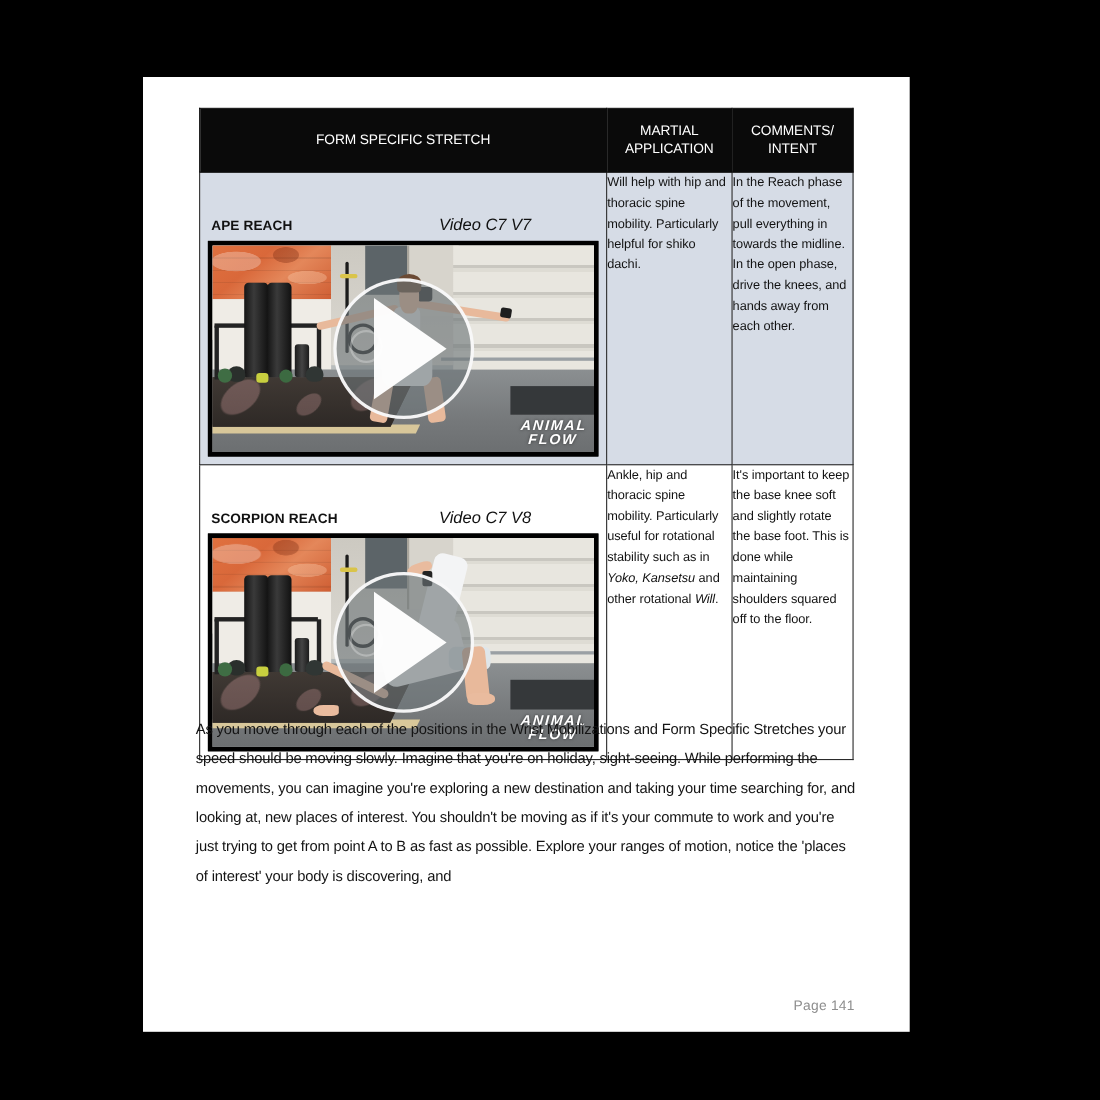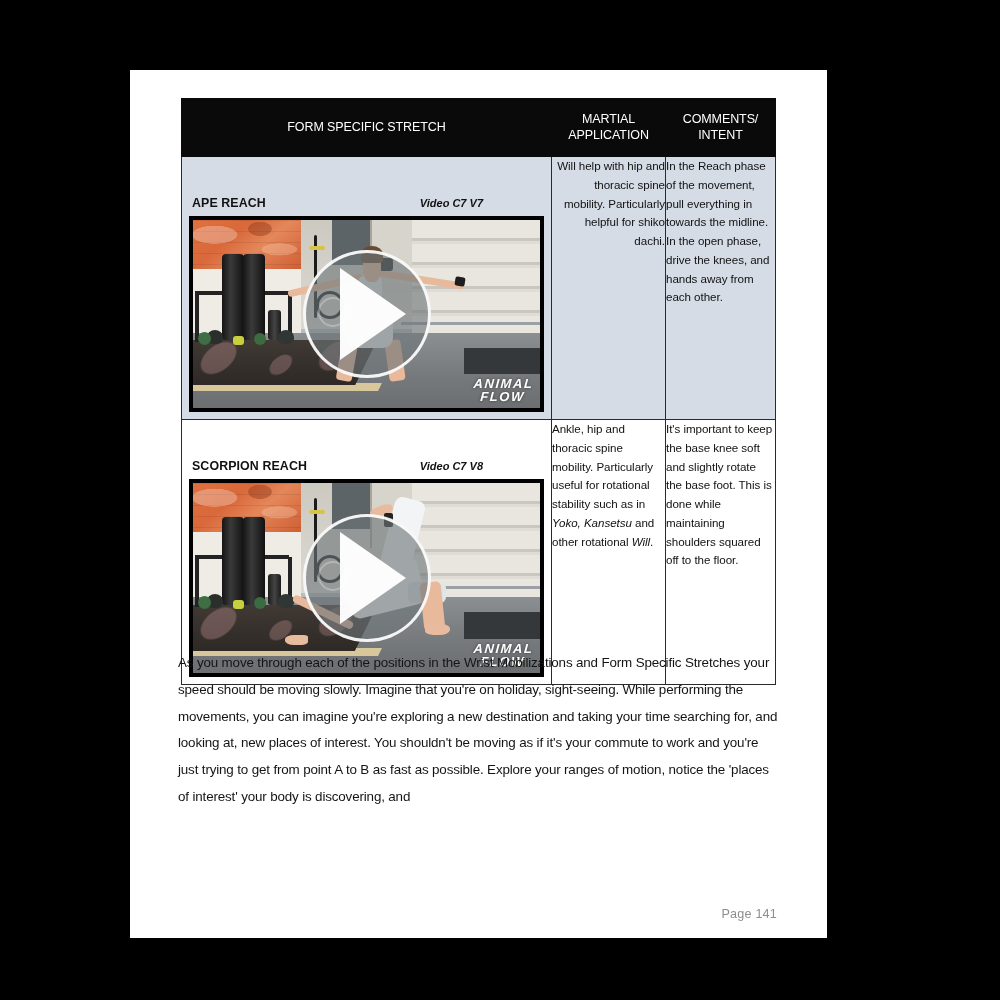--- a/index.html
+++ b/index.html
@@ -74,21 +74,21 @@
   }
   .text-cell p { margin: 0; }
   .text-cell em { font-style: italic; }
 
   .row-shaded .text-cell { background: #d6dce6; }
   .row-shaded .media-cell { background: #d6dce6; }
   .row-plain .text-cell { background: #ffffff; }
   .row-plain .media-cell { background: #ffffff; }
 
   
-  .martial-r1 { padding-top: 62px; text-align: right; }
+  .martial-r1 { padding-top: 62px; }
   .comments-r1 { padding-top: 12px; }
   .martial-r2 { padding-top: 16px; }
   .comments-r2 { padding-top: 12px; }
 
   
   .media-block {
     padding: 5px 7px 7px 7px;
     margin-top: 32px;
   }
   .media-caption {
@@ -97,22 +97,22 @@
     align-items: baseline;
     padding: 2px 3px 6px 3px;
   }
   .media-title {
     font-size: 12.4px;
     font-weight: bold;
     color: #111;
     letter-spacing: 0.1px;
   }
   .media-video-label {
-    font-size: 11px;
-    font-weight: bold;
+    font-size: 15px;
+    font-weight: normal;
     font-style: italic;
     color: #111;
     padding-right: 58px;
   }
 
   .video-frame {
     position: relative;
     width: 100%;
     height: 196px;
     background: #000;

